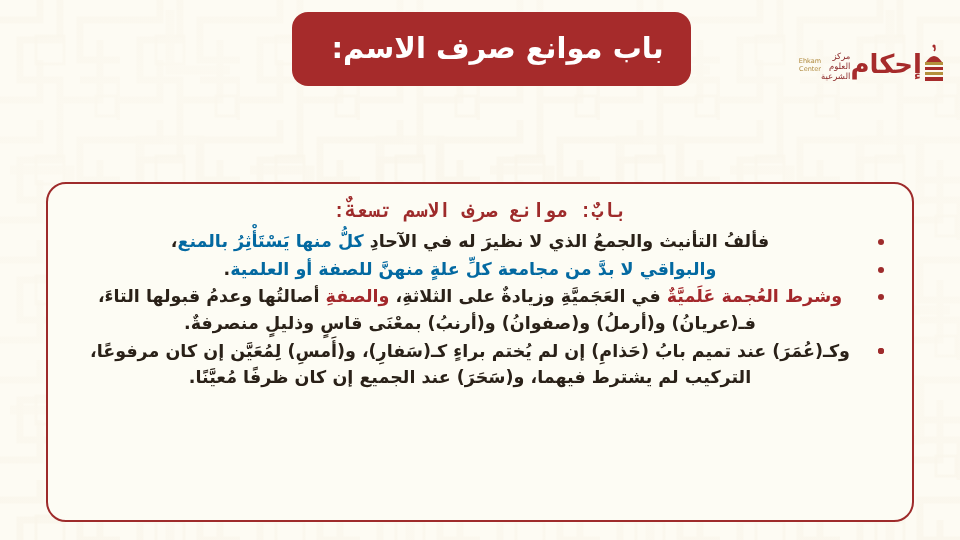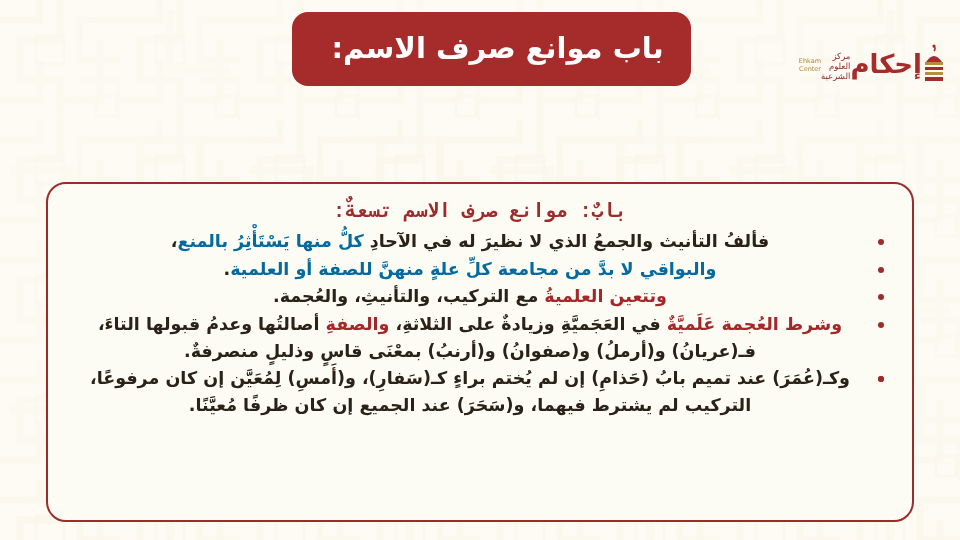--- a/index.html
+++ b/index.html
@@ -173,18 +173,17 @@
   </div>
   <div id="logo-sub1">مركز العلوم الشرعية</div>
   <div id="logo-sub2">Ehkam Center</div>
 </div>
 
 <div id="content-card">
   <p class="heading-line">بابٌ: موانع صرف الاسم تسعةٌ:</p>
   <ul id="bullet-list">
       <li><span class="bullet-dot"></span><span class="seg c-dark">فألفُ التأنيث والجمعُ الذي لا نظيرَ له في الآحادِ </span><span class="seg c-gold">كلُّ منها يَسْتَأْثِرُ بالمنع</span><span class="seg c-dark">،</span></li>
       <li><span class="bullet-dot"></span><span class="seg c-gold">والبواقي لا بدَّ من مجامعة كلِّ علةٍ منهنَّ للصفة أو العلمية</span><span class="seg c-dark">.</span></li>
-      <li><span class="bullet-dot"></span><span class="seg c-red">وتتعين العلميةُ</span><span class="seg c-dark"> مع التركيب، والتأنيثِ، والعُجمة.</span></li>
       <li><span class="bullet-dot"></span><span class="seg c-red">وشرط العُجمة </span><span class="seg c-red">عَلَميَّةٌ</span><span class="seg c-dark"> في العَجَميَّةِ وزيادةٌ على الثلاثةِ، </span><span class="seg c-red">والصفةِ</span><span class="seg c-dark"> أصالتُها وعدمُ قبولها التاءَ، فـ(عريانُ) و(أرملُ) و(صفوانُ) و(أرنبُ) بمعْنَى قاسٍ وذليلٍ منصرفةٌ.</span></li>
       <li><span class="bullet-dot"></span></li>
       <li><span class="bullet-dot"></span><span class="seg c-dark">وكـ(عُمَرَ) عند تميم بابُ (حَذامِ) إن لم يُختم براءٍ كـ(سَفارِ)، و(أَمسِ) لِمُعَيَّن إن كان مرفوعًا، التركيب لم يشترط فيهما، و(سَحَرَ) عند الجميع إن كان ظرفًا مُعيَّنًا.</span></li>
     </ul>
 </div>
 
 </body></html>

